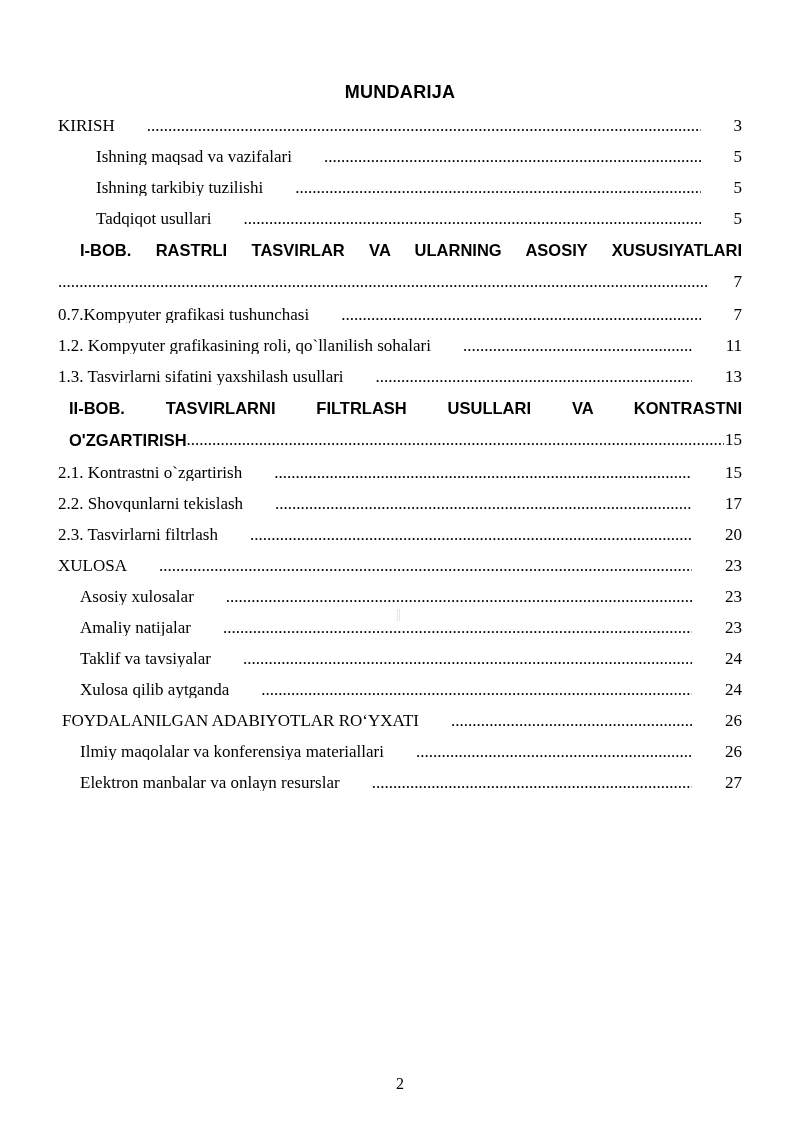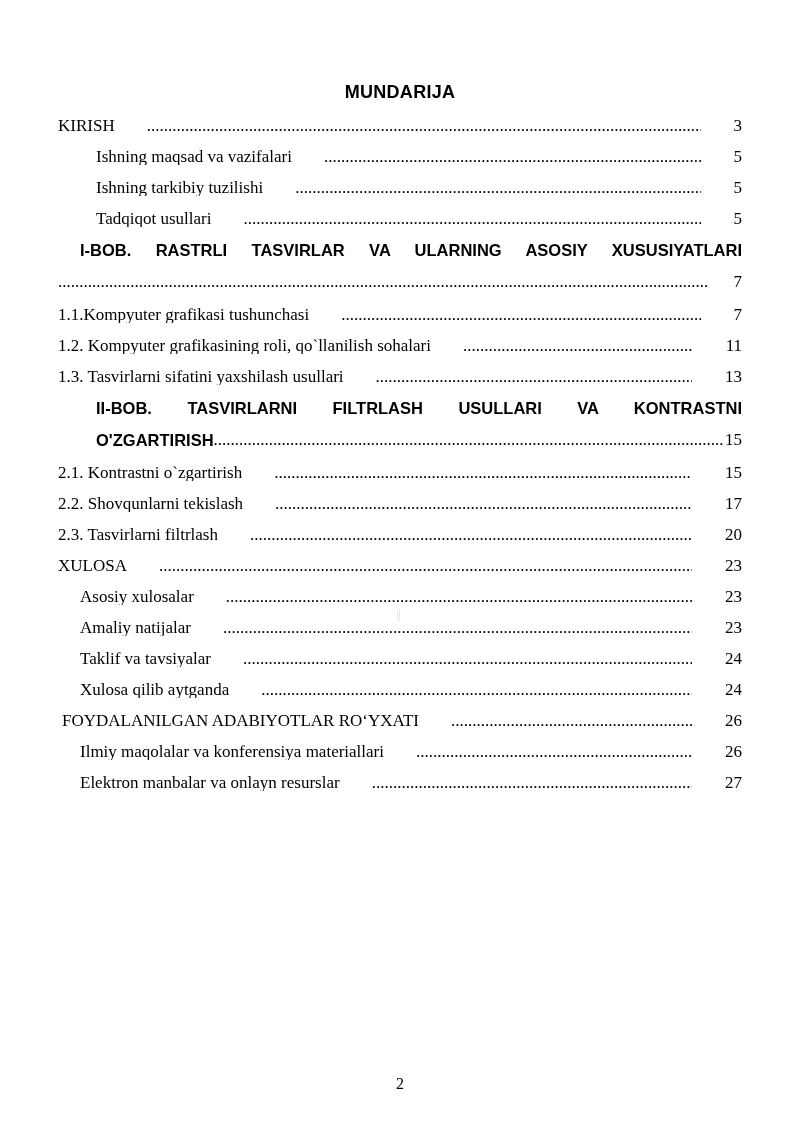--- a/index.html
+++ b/index.html
@@ -76,21 +76,21 @@
     text-align-last: justify;
     white-space: normal;
   }
   .chapter-tail {
     display: flex;
     align-items: baseline;
     margin-left: -22px;
     margin-top: 12px;
   }
   .chapter2 {
-    margin-left: 38px;
+    margin-left: 11px;
     margin-bottom: 14px;
     font-family: "Liberation Sans", sans-serif;
     font-weight: bold;
     font-size: 16.5px;
   }
   .chapter2-line1 {
     display: block;
     text-align: justify;
     text-align-last: justify;
     white-space: normal;
@@ -153,21 +153,21 @@
 
     <div class="chapter-block">
       <span class="chapter-line1">I-BOB. RASTRLI TASVIRLAR VA ULARNING ASOSIY XUSUSIYATLARI</span>
       <span class="chapter-tail">
         <span class="toc-dots" style="font-family:'Liberation Serif',serif;font-weight:normal;font-size:17px;">.........................................................................................................................................................</span>
         <span class="toc-page" style="font-family:'Liberation Serif',serif;font-weight:normal;font-size:17px;">7</span>
       </span>
     </div>
 
     <div class="toc-row lvl0">
-      <span class="toc-label">1.1.Kompyuter grafikasi tushunchasi</span>
+      <span class="toc-label">0.7.Kompyuter grafikasi tushunchasi</span>
       <span class="toc-dots">.........................................................................................................................................................</span>
       <span class="toc-page">7</span>
     </div>
 
     <div class="toc-row lvl0">
       <span class="toc-label">1.2. Kompyuter grafikasining roli, qo`llanilish sohalari</span>
       <span class="toc-dots">.........................................................................................................................................................</span>
       <span class="toc-page">11</span>
     </div>
 

